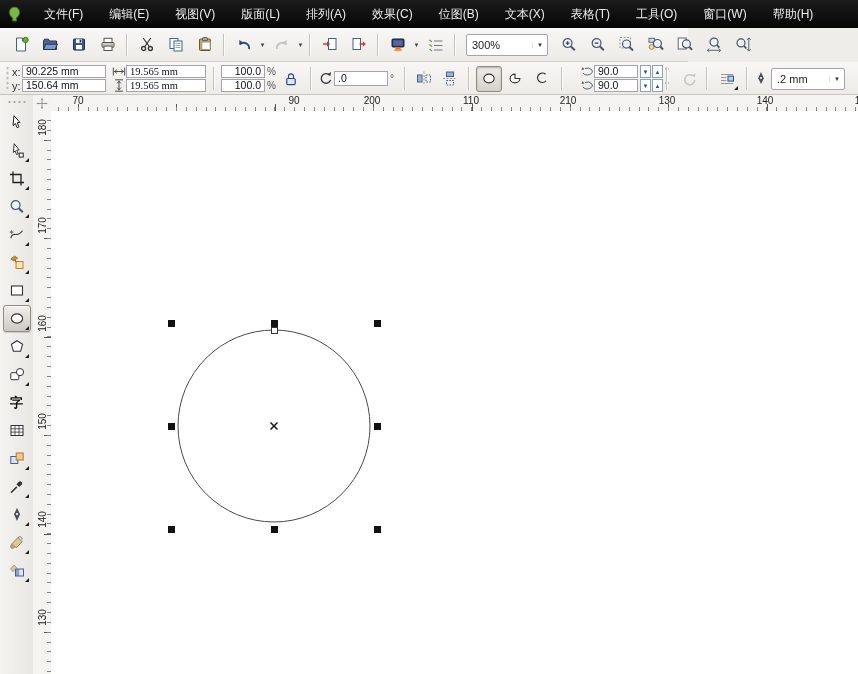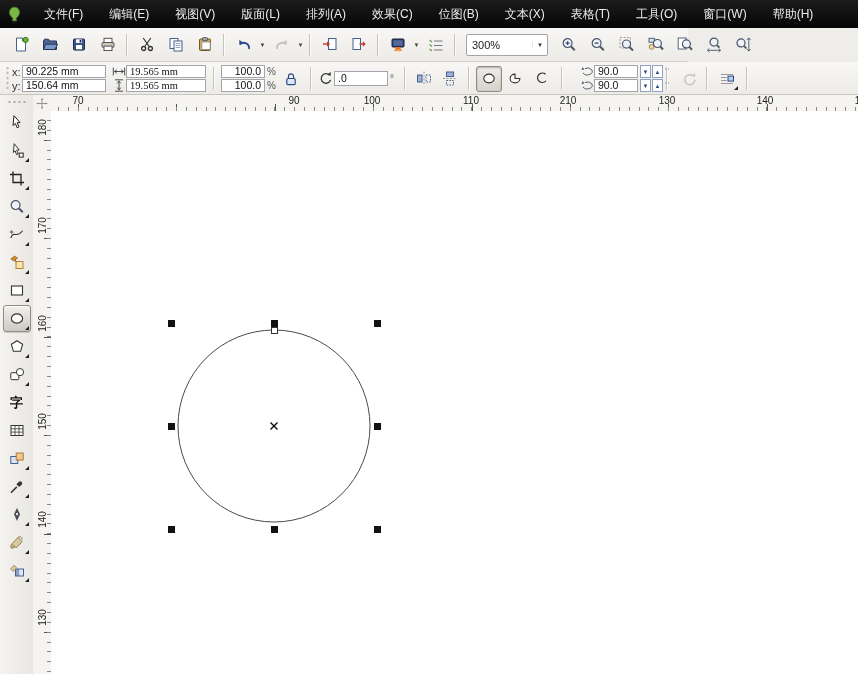--- a/index.html
+++ b/index.html
@@ -486,20 +486,32 @@
           <svg width="17" height="17" viewBox="0 0 16 16">
             <path d="M2 3h12M2 6h5.5M2 9h5.5M2 12h12" stroke="#999" stroke-width="1.1"></path>
             <rect x="9" y="4.6" width="5.5" height="5" fill="#b8cdf0" stroke="#2b4a86"></rect>
           </svg>
         </span>
       <span class="flyout-corner"></span>
     </div>
 
     <span class="psep" style="left:746px;"></span>
 
+    <div class="pgroup" style="left:753px;display:flex;align-items:center;height:27px;">
+      <span class="icon16">
+          <svg width="17" height="17" viewBox="0 0 16 16">
+            <path d="M8 1.6l2.8 6.2L8 13.6 5.2 7.8z" fill="#4a4f58"></path>
+            <circle cx="8" cy="7.6" r="1" fill="#fff"></circle>
+          </svg>
+        </span>
+      <div class="combo" style="width:72px;margin-left:2px;">
+        <span class="cval">.2 mm</span>
+        <span class="carr">▼</span>
+      </div>
+    </div>
   </div>
 
   <div class="toolbox">
     <div class="tool-grip"></div>
     <div id="toolbox-items">
         <div class="tool">
           <span class="icon16">
             <svg width="17" height="17" viewBox="0 0 16 16">
               <path d="M5 1.2l6 6.8-2.8.2 1.7 4.2-1.8.8-1.7-4.2L4 11z" fill="#fff" stroke="#222" stroke-width="1"></path>
             </svg>
@@ -653,21 +665,21 @@
         <svg width="17" height="17" viewBox="0 0 16 16">
           <path d="M8 2v12M2 8h12" stroke="#8a8a8a"></path>
           <path d="M8 2L6.8 4h2.4zM2 8l2-1.2v2.4zM14 8l-2-1.2v2.4zM8 14l-1.2-2h2.4z" fill="#8a8a8a"></path>
         </svg>
       </span>
   </div>
   <div class="hruler" id="hruler">
       <span class="rlab" style="left: 27px;">70</span>
       <span class="rlab" style="left: 125px; margin-top: 28px;">80</span>
       <span class="rlab" style="left: 223px; margin-left: 20px;">90</span>
-      <span class="rlab" style="left: 321px;">100</span>
+      <span class="rlab" style="left: 321px;">200</span>
       <span class="rlab" style="left: 420px;">110</span>
       <span class="rlab" style="left: 517px;">210</span>
       <span class="rlab" style="left: 616px;">130</span>
       <span class="rlab" style="left: 714px;">140</span>
       <span class="rlab" style="left: 812px;">150</span>
     </div>
   <div class="vruler" id="vruler">
       <span class="rlab" style="top: 20px;">180</span>
       <span class="rlab" style="top: 118px;">170</span>
       <span class="rlab" style="top: 216px;">160</span>

